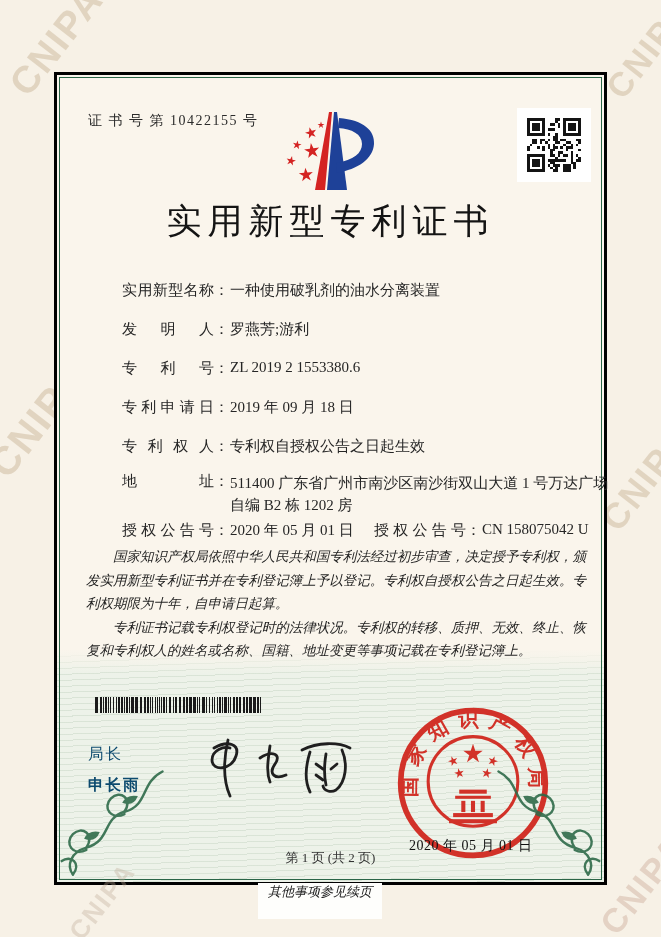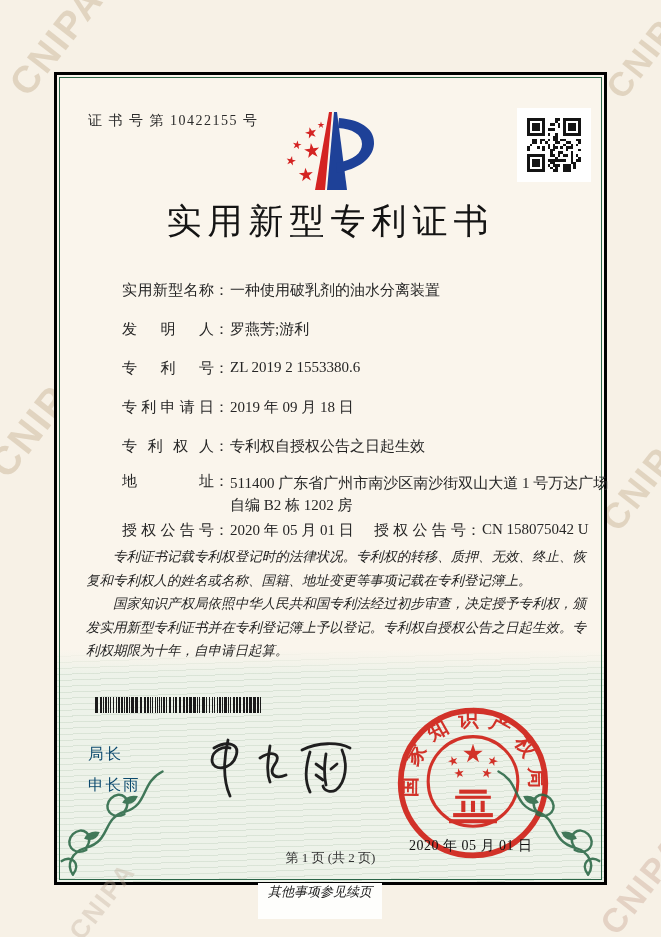--- a/index.html
+++ b/index.html
@@ -311,22 +311,22 @@
       </div>
       <div class="frow" style="top:240px;">
         <span class="flabel">授权公告号</span><span class="fcolon">：</span><span class="fvalue">2020 年 05 月 01 日</span>
         <span class="frow2">
           <span class="flabel">授权公告号</span><span class="fcolon">：</span><span class="fvalue">CN 158075042 U</span>
         </span>
       </div>
     </div>
 
     <div class="inframe legal">
+      <p>国家知识产权局依照中华人民共和国专利法经过初步审查，决定授予专利权，颁发实用新型专利证书并在专利登记簿上予以登记。专利权自授权公告之日起生效。专利权期限为十年，自申请日起算。</p>
       <p>专利证书记载专利权登记时的法律状况。专利权的转移、质押、无效、终止、恢复和专利权人的姓名或名称、国籍、地址变更等事项记载在专利登记簿上。</p>
-      <p>国家知识产权局依照中华人民共和国专利法经过初步审查，决定授予专利权，颁发实用新型专利证书并在专利登记簿上予以登记。专利权自授权公告之日起生效。专利权期限为十年，自申请日起算。</p>
     </div>
 
     <svg id="barcode-svg" class="inframe" style="left:38px;top:622px;" width="170" height="16" viewBox="0 0 170 16" fill="#1a1a1a">
         <rect x="0" y="0" width="3" height="16"></rect>
         <rect x="5" y="0" width="2" height="16"></rect>
         <rect x="8" y="0" width="1" height="16"></rect>
         <rect x="10" y="0" width="2" height="16"></rect>
         <rect x="13" y="0" width="1" height="16"></rect>
         <rect x="15" y="0" width="1" height="16"></rect>
         <rect x="18" y="0" width="1" height="16"></rect>
@@ -375,21 +375,21 @@
         <rect x="144" y="0" width="2" height="16"></rect>
         <rect x="148" y="0" width="2" height="16"></rect>
         <rect x="151" y="0" width="2" height="16"></rect>
         <rect x="154" y="0" width="3" height="16"></rect>
         <rect x="158" y="0" width="3" height="16"></rect>
         <rect x="162" y="0" width="2" height="16"></rect>
         <rect x="165" y="0" width="1" height="16"></rect>
       </svg>
 
     <div class="inframe signer" style="top:669px;">局长</div>
-    <div class="inframe signer" style="top:700px;">申长雨</div>
+    <div class="inframe signer" style="top:700px;font-weight:bold;">申长雨</div>
 
     <svg class="inframe" style="left:133px;top:647px;" width="175" height="95" viewBox="0 0 175 95" fill="none" stroke="#1f1f1f" stroke-width="2.8" stroke-linecap="round">
       <path d="M24,26 C38,18 50,22 46,34 C42,48 22,50 22,38 C22,28 34,24 40,26"></path>
       <path d="M38,18 C33,40 33,58 40,74"></path>
       <path d="M80,24 C78,38 76,50 80,60"></path>
       <path d="M70,36 C82,28 92,32 85,42 C78,52 85,58 96,53"></path>
       <path d="M112,28 C128,20 148,20 160,26"></path>
       <path d="M120,30 C115,46 115,60 120,70"></path>
       <path d="M152,28 C158,42 156,60 146,68 C141,71 134,69 133,64"></path>
       <path d="M136,32 C134,44 134,54 136,63"></path>

